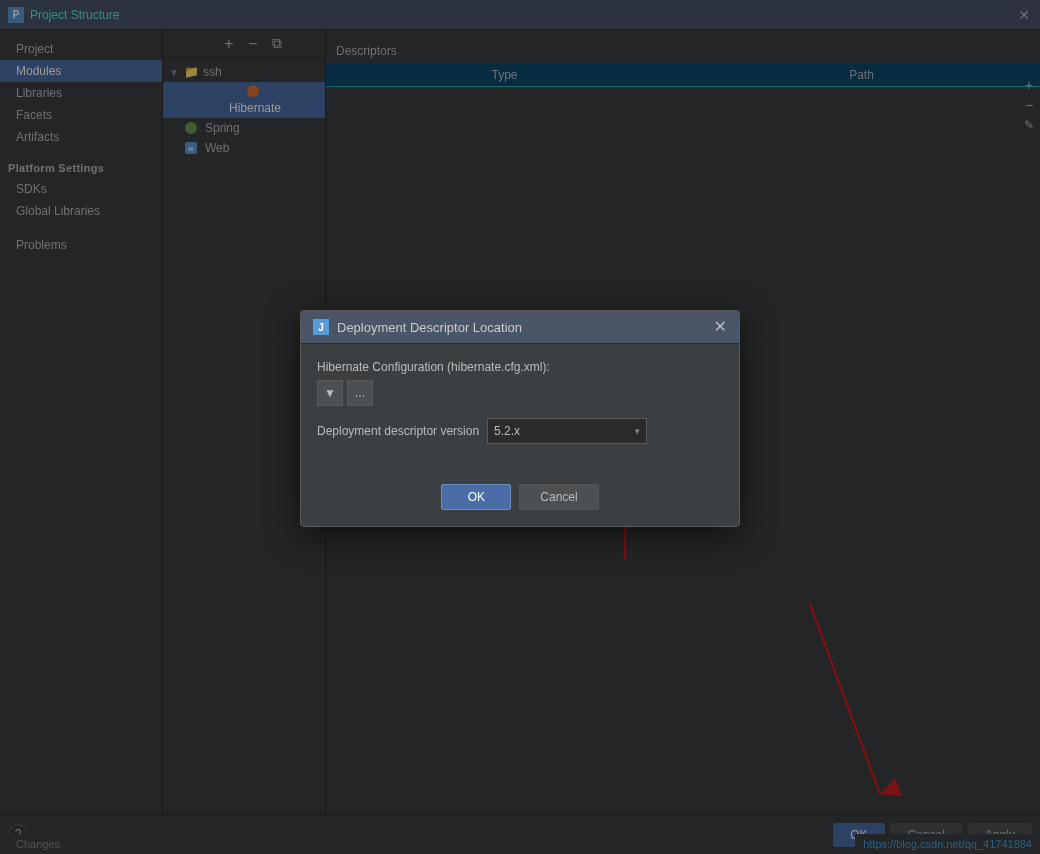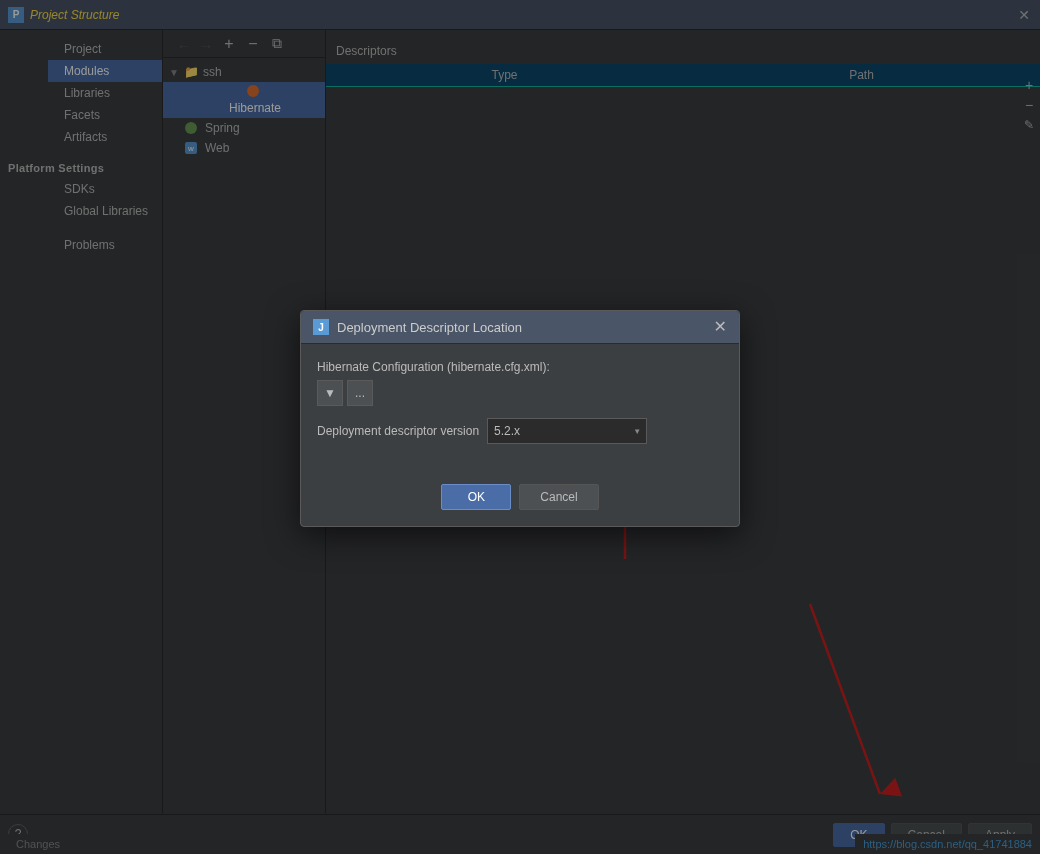--- a/index.html
+++ b/index.html
@@ -31,23 +31,22 @@
       background: #5b9bd5;
       margin-right: 6px;
       font-size: 10px;
       display: flex;
       align-items: center;
       justify-content: center;
       color: white;
       font-weight: bold;
     }
     .title-bar-text {
-      color: #fde047;
-      font-size: 12px;
-      font-style: italic;
+      color: #5eead4;
+      font-size: 12px;
     }
     .title-bar-close {
       position: absolute;
       right: 8px;
       top: 50%;
       transform: translateY(-50%);
       width: 16px;
       height: 16px;
       display: flex;
       align-items: center;
@@ -75,21 +74,20 @@
       font-size: 11px;
       font-weight: bold;
       padding: 6px 8px 4px 8px;
       letter-spacing: 0.3px;
     }
     .sidebar-item {
       padding: 4px 8px 4px 16px;
       cursor: pointer;
       color: #bbbbbb;
       font-size: 12px;
-      margin-left: 48px;
     }
     .sidebar-item.active {
       background: #4a6da7;
       color: white;
     }
 
     
     .content-area {
       flex: 1;
       background: #3c3f41;

